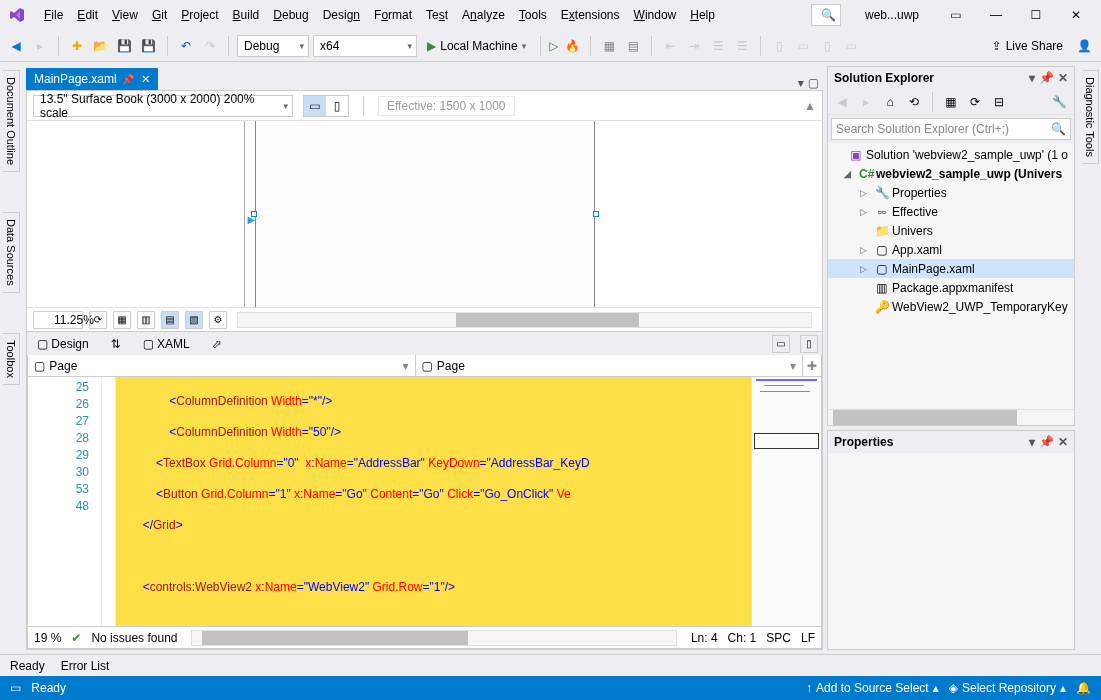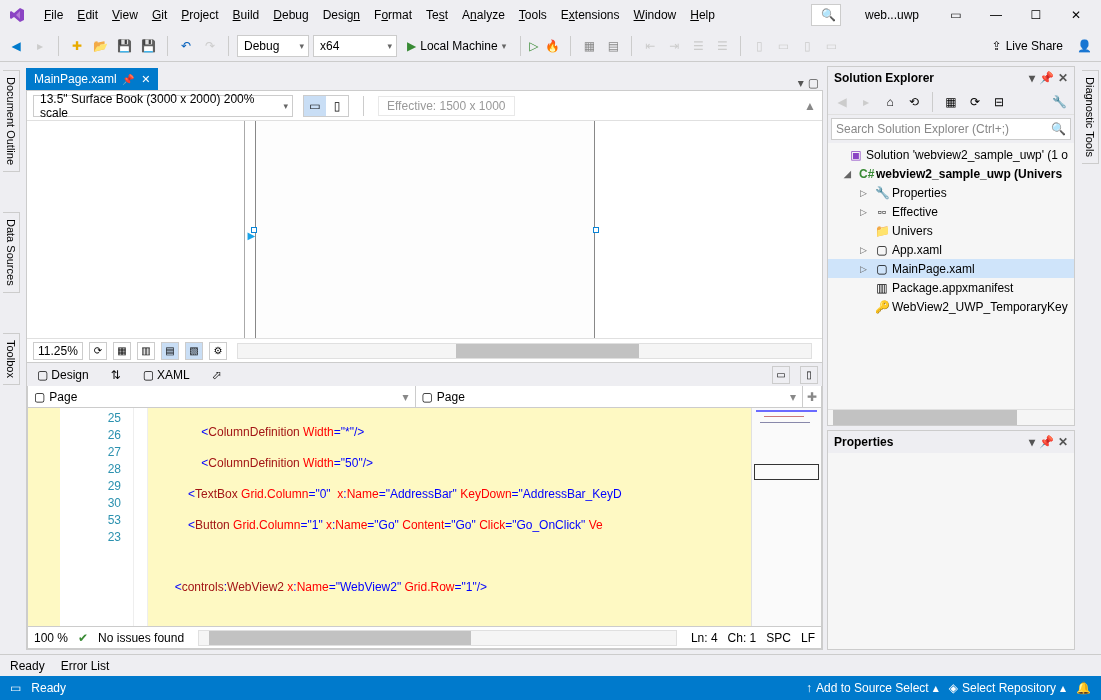--- a/index.html
+++ b/index.html
@@ -40,30 +40,30 @@
 .eff-text{ color:#999; border:1px solid #e8e8e8; padding:2px 8px; }
 .canvas-area{ flex:1; background:#fff; display:flex; align-items:center; justify-content:center; position:relative; overflow:hidden; }
 .artboard{ width:340px; height:228px; border:1px solid #888; position:relative; background:#fdfdfd; }
 .artboard::before{ content:""; position:absolute; left:-12px; top:0; bottom:0; width:10px; border-top:1px solid #aaa; border-bottom:1px solid #aaa; border-left:1px solid #aaa;}
 .artboard::after{ content:""; position:absolute; top:-12px; left:0; right:0; height:10px; border-left:1px solid #aaa; border-right:1px solid #aaa; border-top:1px solid #aaa;}
 .sel-handles{ position:absolute; inset:-1px; pointer-events:none; }
 .sel-handles i{ position:absolute; width:6px; height:6px; border:1px solid #0a84d6; background:#fff;}
 .sel-handles i.ml{top:50%;left:-4px;margin-top:-3px;} .sel-handles i.mr{top:50%;right:-4px;margin-top:-3px;}
 .arrow{ color:#1aa3e8; font-size:10px; position:absolute;}
 .design-bottom{ height:24px; border-top:1px solid #e0e0e0; display:flex; align-items:center; padding:0 6px; gap:6px; }
-.zoom-box{ width:50px; border:1px solid #ccc; padding:1px 4px;}
+.zoom-box{ width:50px; border:1px solid #ccc; padding:1px 20px;}
 .mini-btn{ width:18px; height:18px; border:1px solid #ccc; display:flex; align-items:center; justify-content:center; cursor:pointer; font-size:10px;}
 .mini-btn.active{background:#c9def5;}
 .hscroll{ flex:1; height:16px; background:#f5f5f5; border:1px solid #e0e0e0; margin:0 4px; position:relative;}
 .hscroll-thumb{ position:absolute; height:100%; background:#c2c2c2; }
 .view-tabs{ height:24px; border-top:1px solid #ccc; background:#eeeef2; display:flex; align-items:center; padding:0 4px; gap:10px;}
 .view-tab{ display:flex; align-items:center; gap:3px; padding:2px 6px; cursor:pointer;}
 .code-navbar{ height:22px; background:#fff; border:1px solid #ccc; border-top:none; display:flex;}
 .code-nav-combo{ flex:1; border-right:1px solid #ccc; padding:2px 6px; display:flex; align-items:center; gap:4px; cursor:pointer;}
-.code-area{ flex:0 0 150px; background:#fef9c3; border:1px solid #ccc; border-top:none; display:flex; font-family:Consolas,monospace; font-size:13px; position:relative;padding-left:32px;}
+.code-area{ flex:0 0 150px; background:#fde047; border:1px solid #ccc; border-top:none; display:flex; font-family:Consolas,monospace; font-size:13px; position:relative;}
 .gutter{ width:74px; background:#fff; text-align:right; color:#2b91af; padding:2px 12px 2px 0; border-right:1px solid #eee;}
 .gutter div{ height:17px; line-height:17px;}
 .track-col{ width:14px; background:#fff; border-right:1px solid #eee;}
 .code-lines{ flex:1; padding:2px 0; overflow:hidden; white-space:pre;}
 .code-lines div{ height:17px; line-height:17px;}
 .t-blue{color:#0000ff;} .t-brown{color:#a31515;} .t-red{color:#ff0000;}
 .minimap{ width:70px; border-left:1px solid #e0e0e0; background:#fafafa; position:relative;}
 .minimap-view{ position:absolute; left:2px; right:2px; height:16px; border:1px solid #333; top:56px;}
 .code-status{ height:22px; border:1px solid #ccc; border-top:none; background:#fff; display:flex; align-items:center; padding:0 6px; gap:10px;}
 .right-col{ width:248px; display:flex; flex-direction:column; margin:4px 4px 4px 0;}
@@ -136,21 +136,21 @@
   <div class="tb-btn" style="color:#e8ab00;">📂</div>
   <div class="tb-btn" style="color:#005dba;">💾</div>
   <div class="tb-btn" style="color:#005dba;">💾</div>
   <div class="tb-sep"></div>
   <div class="tb-btn" style="color:#005dba;">↶</div>
   <div class="tb-btn" style="color:#ccc;">↷</div>
   <div class="tb-sep"></div>
   <div class="tb-combo" style="width:72px;">
       <span>Debug</span>
     </div>
-  <div class="tb-combo" style="width:84px;">
+  <div class="tb-combo" style="width:104px;">
       <span>x64</span>
     </div>
   <div class="play-btn">
     <span class="play-tri">▶</span>
     <span>Local Machine</span>
     <span style="color:#666;font-size:9px;">▾</span>
   </div>
   <div class="tb-sep"></div>
   <div class="play-tri" style="cursor:pointer;">▷</div>
   <div class="tb-btn" style="color:#aaa;">🔥</div>
@@ -248,40 +248,41 @@
       </div>
       <div class="code-area">
         <div class="gutter">
           <div>25</div>
             <div>26</div>
             <div>27</div>
             <div>28</div>
             <div>29</div>
             <div>30</div>
             <div>53</div>
-            <div>23</div>
+            <div>48</div>
         </div>
         <div class="track-col"></div>
         <div class="code-lines">
 <div>                <span class="t-blue">&lt;</span><span class="t-brown">ColumnDefinition</span> <span class="t-red">Width</span><span class="t-blue">="*"/&gt;</span></div>
 <div>                <span class="t-blue">&lt;</span><span class="t-brown">ColumnDefinition</span> <span class="t-red">Width</span><span class="t-blue">="50"/&gt;</span></div>
 <div>            <span class="t-blue">&lt;</span><span class="t-brown">TextBox</span> <span class="t-red">Grid.Column</span><span class="t-blue">="0"</span>  <span class="t-red">x</span><span class="t-blue">:</span><span class="t-red">Name</span><span class="t-blue">="AddressBar"</span> <span class="t-red">KeyDown</span><span class="t-blue">="AddressBar_KeyD</span></div>
 <div>            <span class="t-blue">&lt;</span><span class="t-brown">Button</span> <span class="t-red">Grid.Column</span><span class="t-blue">="1"</span> <span class="t-red">x</span><span class="t-blue">:</span><span class="t-red">Name</span><span class="t-blue">="Go"</span> <span class="t-red">Content</span><span class="t-blue">="Go"</span> <span class="t-red">Click</span><span class="t-blue">="Go_OnClick"</span> <span class="t-red">Ve</span></div>
+<div>        <span class="t-blue">&lt;/</span><span class="t-brown">Grid</span><span class="t-blue">&gt;</span></div>
 <div></div>
 <div>        <span class="t-blue">&lt;</span><span class="t-brown">controls</span><span class="t-blue">:</span><span class="t-brown">WebView2</span> <span class="t-red">x</span><span class="t-blue">:</span><span class="t-red">Name</span><span class="t-blue">="WebView2"</span> <span class="t-red">Grid.Row</span><span class="t-blue">="1"/&gt;</span></div>
         </div>
         <div class="minimap">
           <div style="position:absolute;top:2px;left:4px;right:4px;height:2px;background:#6a6aff;"></div>
           <div style="position:absolute;top:8px;left:12px;width:40px;height:1px;background:#c77;"></div>
           <div style="position:absolute;top:14px;left:8px;width:50px;height:1px;background:#88a;"></div>
           <div class="minimap-view"></div>
         </div>
       </div>
       <div class="code-status">
-        <span>100 %</span>
+        <span>19 %</span>
         <span style="color:#388a34;">✔</span>
         <span>No issues found</span>
         <div class="hscroll" style="flex:1;">
             <div class="hscroll-thumb" style="left:2%;width:55%;"></div>
           </div>
         <span>Ln: 4</span>
         <span>Ch: 1</span>
         <span>SPC</span>
         <span>LF</span>
       </div>

